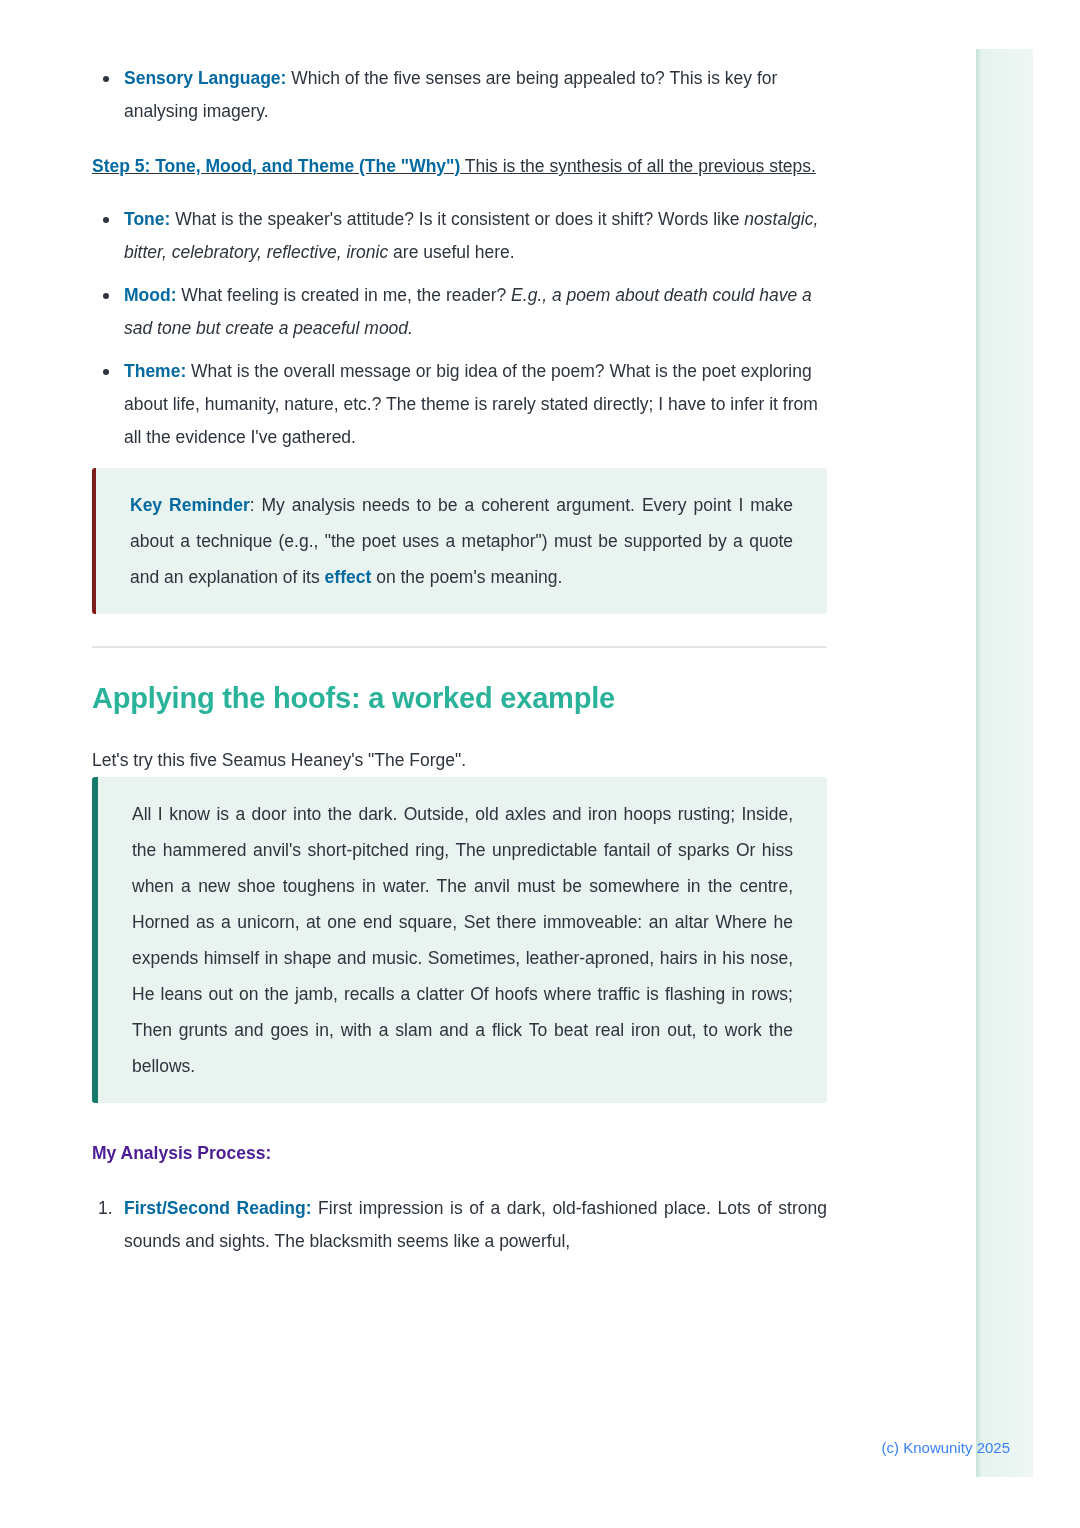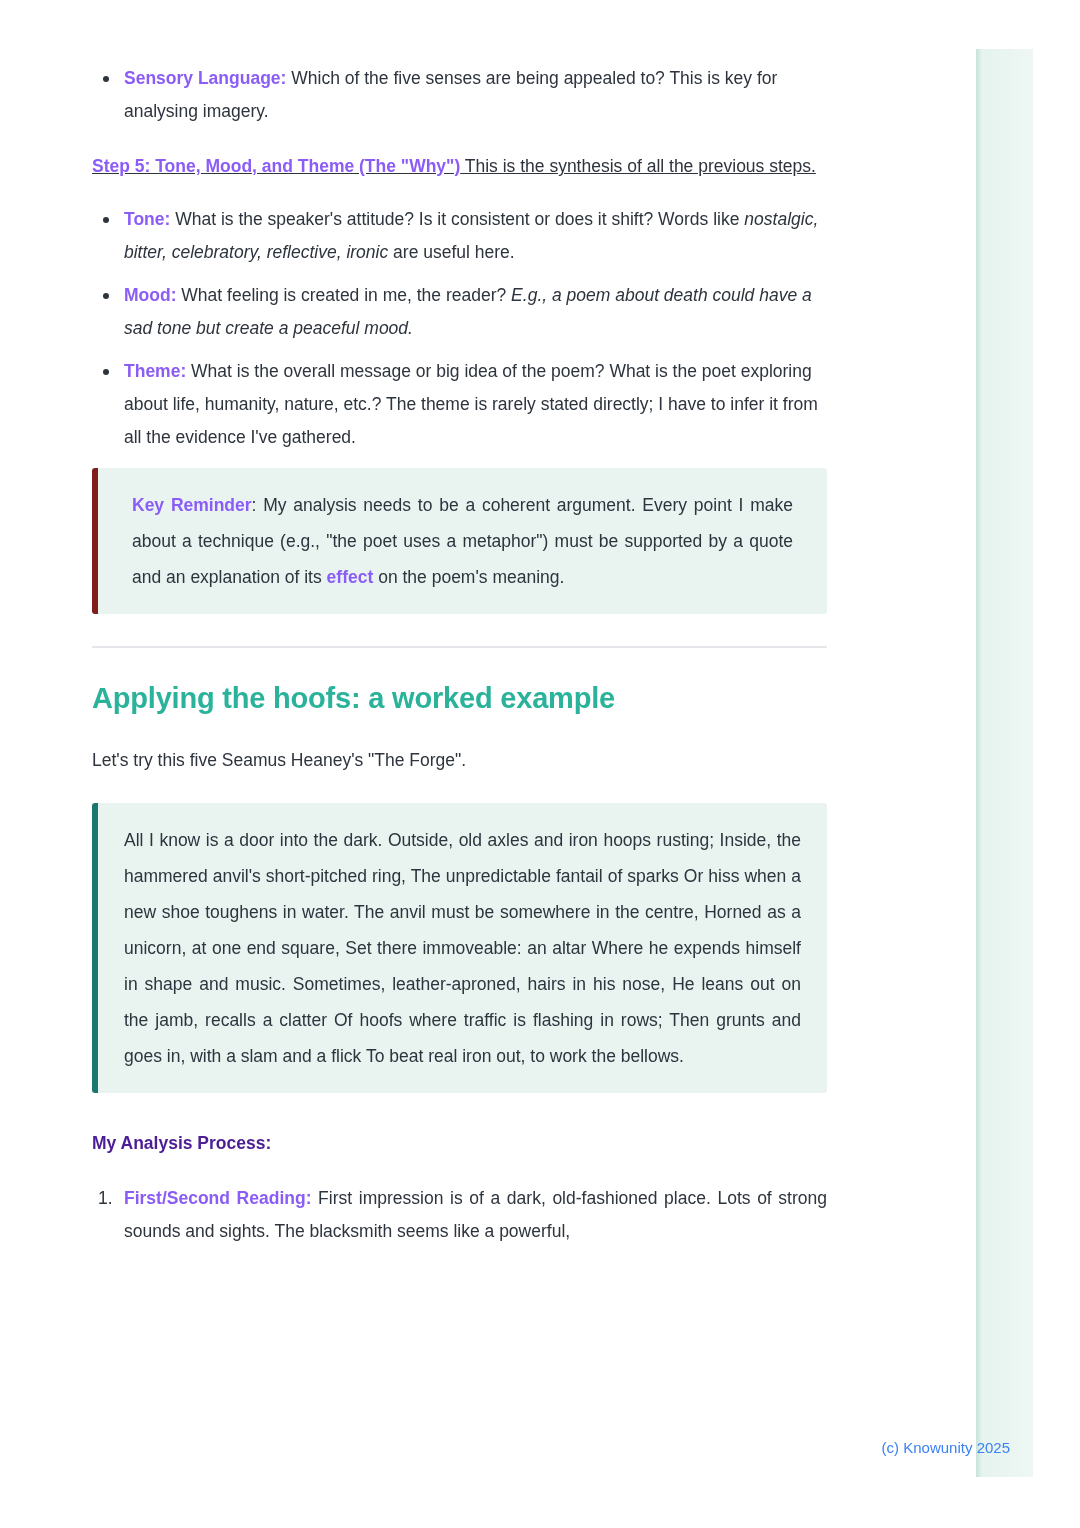--- a/index.html
+++ b/index.html
@@ -18,41 +18,41 @@
     background: linear-gradient(90deg, #c8e1db 0px, #e6f3ef 6px, #eef7f4 100%);
   }
   .content {
     position: absolute;
     left: 92px; top: 0;
     width: 735px;
     padding-top: 52px;
     font-size: 17.5px;
     line-height: 33px;
   }
-  strong { font-weight: 700; color: #8b5cf6; }
+  strong { font-weight: 700; color: #0369a1; }
   em { font-style: italic; }
   .cont-line { margin-left: 32px; }
   .blist { margin-top: 10px; }
   .blist-2 { margin-top: 20px; }
   .bitem {
     position: relative;
     padding-left: 32px;
     margin-bottom: 10px;
   }
   .bitem .dot {
     position: absolute;
     left: 11px; top: 13.5px;
     width: 6px; height: 6px;
     border-radius: 50%;
     background: #2d343d;
   }
   .para-step { margin-top: 22px; text-decoration: underline; }
   .callout {
     margin-top: 14px;
-    border-left: 6px solid #7f1d1d;
+    border-left: 4px solid #7f1d1d;
     background: #e9f4f1;
     border-radius: 3px;
     padding: 19px 34px;
     line-height: 36px;
     text-align: justify;
   }
   .divider {
     margin-top: 32px;
     border: none;
     border-top: 2px solid #e4e6e9;
@@ -60,25 +60,24 @@
   .section-heading {
     margin-top: 30px;
     font-size: 29px;
     line-height: 40px;
     font-weight: 700;
     color: #2ab39a;
     letter-spacing: -0.2px;
   }
   .section-intro { margin-top: 26px; }
   .quote-box {
-    margin-top: 26px;
     border-left: 6px solid #1a796f;
     background: #e9f4f1;
     border-radius: 3px;
-    padding: 19px 26px;
+    padding: 19px 34px;
     line-height: 36px;
     text-align: justify;
   }
   .analysis-heading {
     margin-top: 34px;
     font-weight: 700;
     color: #4c1d95;
   }
   .nlist { margin-top: 22px; }
   .nitem {

